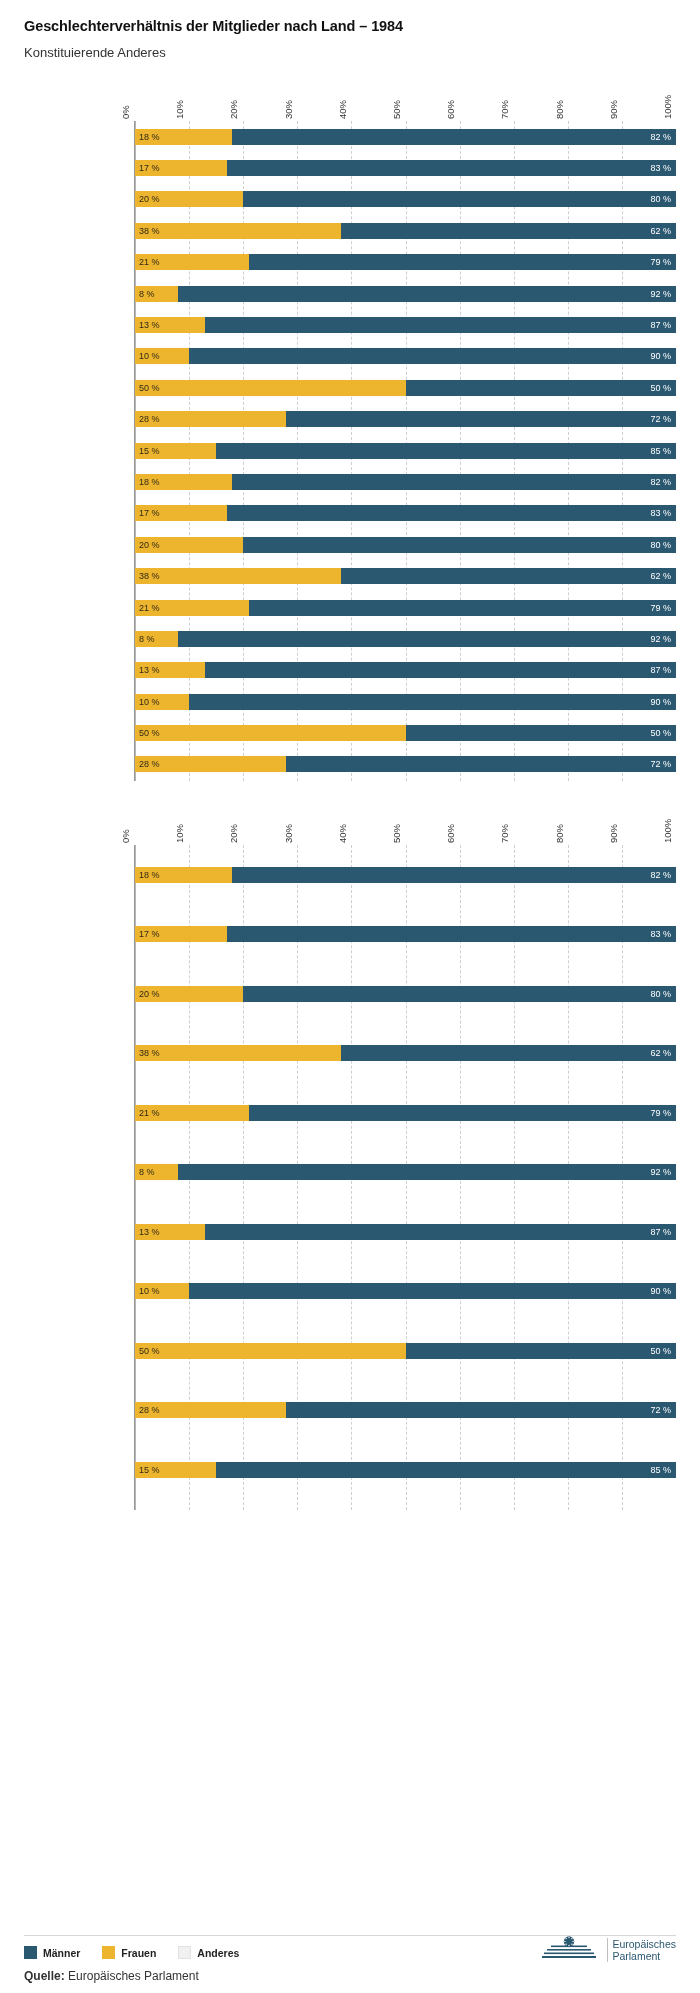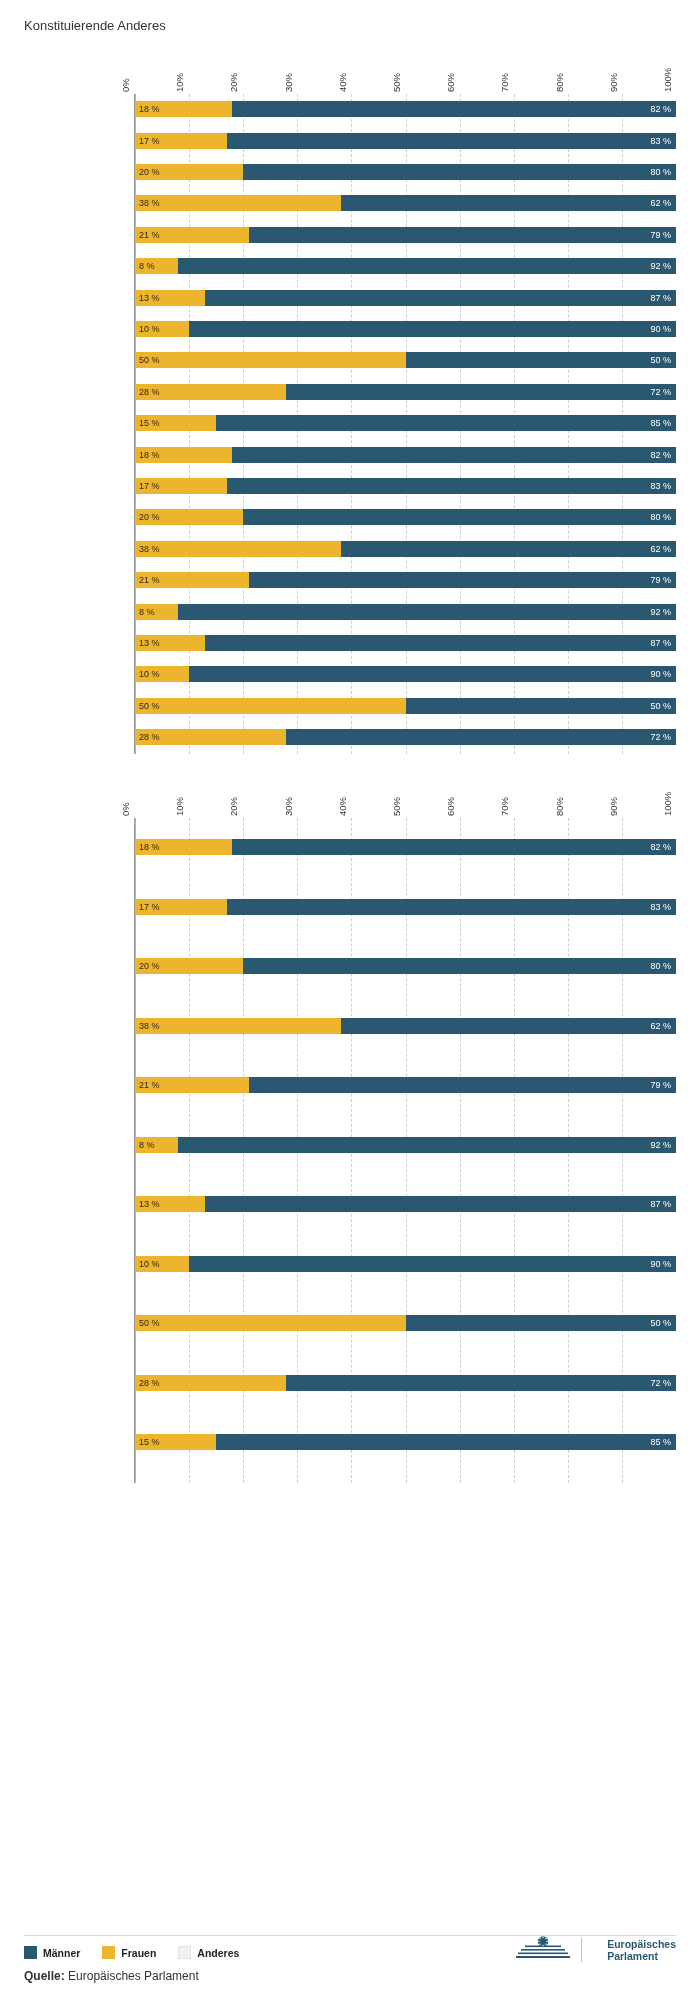--- a/index.html
+++ b/index.html
@@ -193,31 +193,32 @@
   .ep-mark {
     width: 58px;
     height: 30px;
     position: relative;
   }
   .ep-mark svg { display: block; }
   .ep-text {
     font-size: 10.5px;
     line-height: 1.15;
     color: #2b5871;
-    font-weight: bold;
+    font-weight: normal;
     border-left: 1px solid #bfbfbf;
-    padding-left: 25px;
+    padding-left: 4px;
   }
 </style>
 </head>
 <body>
 
 <div class="page">
 
   <div class="header">
+    <div class="chart-title">Geschlechterverhältnis der Mitglieder nach Land – 1984</div>
     <div class="chart-subtitle">Konstituierende Anderes</div>
   </div>
 
   <div class="chart-block" id="chart1" style="margin-top:18px;">
     <div class="axis-row" id="axis1" style="margin-left: 110px;">
         <span class="axis-label" style="left: calc(0% - 3px);">0%</span>
         <span class="axis-label" style="left: calc(10% - 3px);">10%</span>
         <span class="axis-label" style="left: calc(20% - 3px);">20%</span>
         <span class="axis-label" style="left: calc(30% - 3px);">30%</span>
         <span class="axis-label" style="left: calc(40% - 3px);">40%</span>

